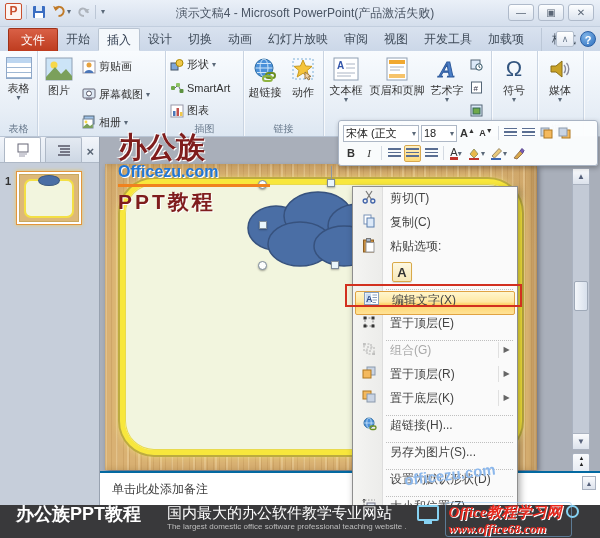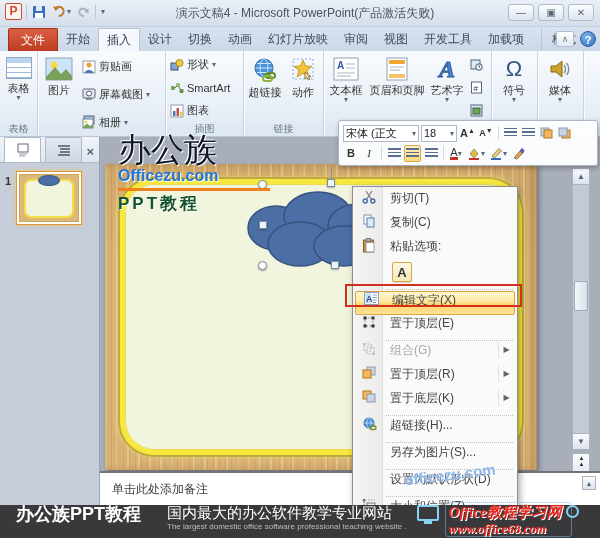--- a/index.html
+++ b/index.html
@@ -115,21 +115,21 @@
   .sbtn2.bot { position:absolute; bottom:0; left:0; right:0; border-top:1px solid #AAB2C0; border-bottom:none; }
   .sthumb { position:absolute; left:1px; right:1px; top:112px; height:30px;
     background:linear-gradient(90deg,#F4F7FB,#D8E0EC); border:1px solid #9FA9B8; border-radius:2px; }
   .dblarrows { position:absolute; left:472px; top:316px; width:18px; height:30px;
     background:linear-gradient(#FAFBFD,#DCE2EC); border:1px solid #AAB2C0; border-radius:2px;
     display:flex; flex-direction:column; align-items:center; justify-content:center; color:#222; }
   .dblarrows span { font-size:6px; line-height:6px; letter-spacing:-1px; }
 
   
   .notes { position:absolute; left:100px; top:471px; width:500px; height:34px; background:#FFF;
-    border-top:2px solid #737373; }
+    border-top:2px solid #0369a1; }
   .notes-text { position:absolute; left:12px; top:8px; font-size:12px; color:#3C3C3C; }
   .notes-scroll { position:absolute; right:4px; top:3px; width:14px; height:14px; text-align:center;
     font-size:7px; line-height:14px; color:#55607A; background:linear-gradient(#FAFBFD,#DCE2EC);
     border:1px solid #AAB2C0; }
 
   
   .cmenu { position:absolute; left:352px; top:186px; width:166px; z-index:40; background:#FAFAFA;
     border:1px solid #8E8E8E; box-shadow:2px 3px 7px rgba(0,0,0,.35); padding:3px 1px; }
   .cmenu::before { content:""; position:absolute; left:0; top:0; bottom:0; width:29px;
     background:linear-gradient(90deg,#F4F4F2,#ECECEA); border-right:1px solid #DDD; }
@@ -145,24 +145,24 @@
   .paste-row { height:26px; }
   .paste-a { margin-left:38px; width:20px; height:20px; border:1px solid #D9A948;
     background:linear-gradient(#FDF8E2,#F7E8B8); border-radius:2px; font-weight:bold; font-size:13px;
     color:#333; text-align:center; line-height:19px; box-shadow:0 1px 1px rgba(0,0,0,.15); }
 
   .red-annotation { position:absolute; left:345px; top:284px; width:177px; height:23px;
     border:2px solid #D2301F; z-index:45; }
 
   
   .wm-left { position:absolute; left:118px; top:133px; z-index:25; line-height:1; }
-  .wm-brand { font-size:33px; font-weight:normal; color:#0f172a; text-shadow:1px 1px 0 #FFF,-1px -1px 0 #FFF; }
+  .wm-brand { font-size:29px; font-weight:bold; color:#7f1d1d; text-shadow:1px 1px 0 #FFF,-1px -1px 0 #FFF; }
   .wm-site { font-size:16px; font-weight:bold; color:#2176D6; margin-top:2px; text-shadow:1px 1px 0 #FFF; }
   .wm-line { width:152px; height:3px; background:#F0821E; margin:4px 0 4px 0; }
-  .wm-series { font-size:17px; font-weight:bold; color:#14532d; letter-spacing:3px; text-shadow:1px 1px 0 #FFF; }
+  .wm-series { font-size:21px; font-weight:bold; color:#7f1d1d; letter-spacing:3px; text-shadow:1px 1px 0 #FFF; }
   .wm-menu { position:absolute; left:404px; top:466px; z-index:46; font-size:15px; font-weight:bold;
     color:rgba(110,165,230,.8); transform:rotate(-7deg); text-shadow:0 0 1px #FFF; }
 
   
   .banner { position:absolute; left:0; top:505px; width:600px; height:33px; background:#39393B; z-index:60;
     display:flex; align-items:flex-start; }
   .bn-left { margin-left:16px; line-height:1; }
   .bn-title { font-size:18px; font-weight:bold; color:#FFF; }
   .bn-url { font-size:11px; color:#EEE; letter-spacing:2px; margin-top:1px; font-family:"Liberation Mono","DejaVu Sans Mono",monospace; }
   .bn-mid { margin-left:26px; line-height:1; }

